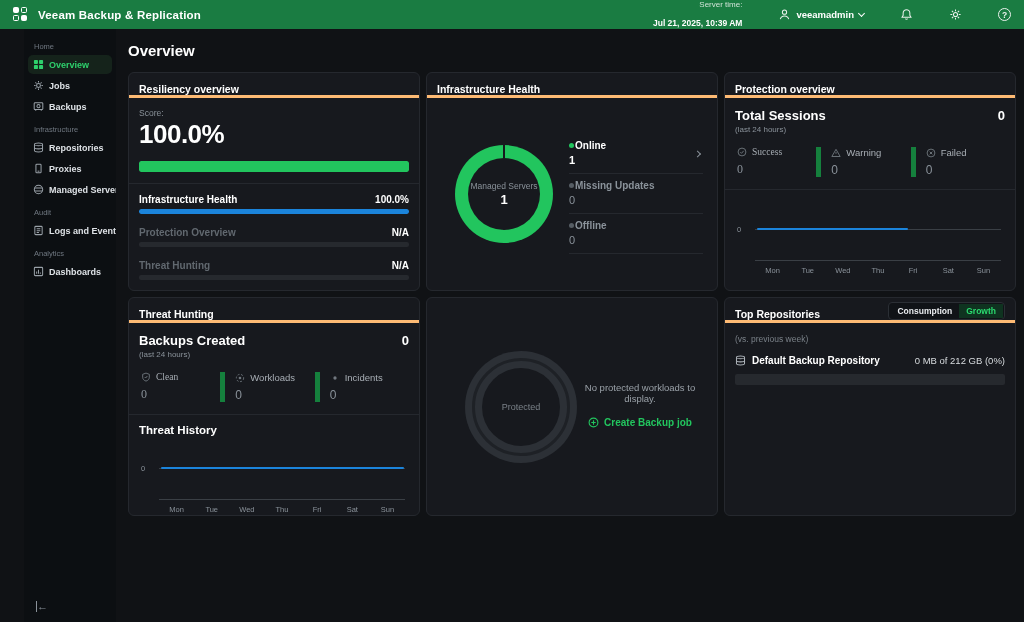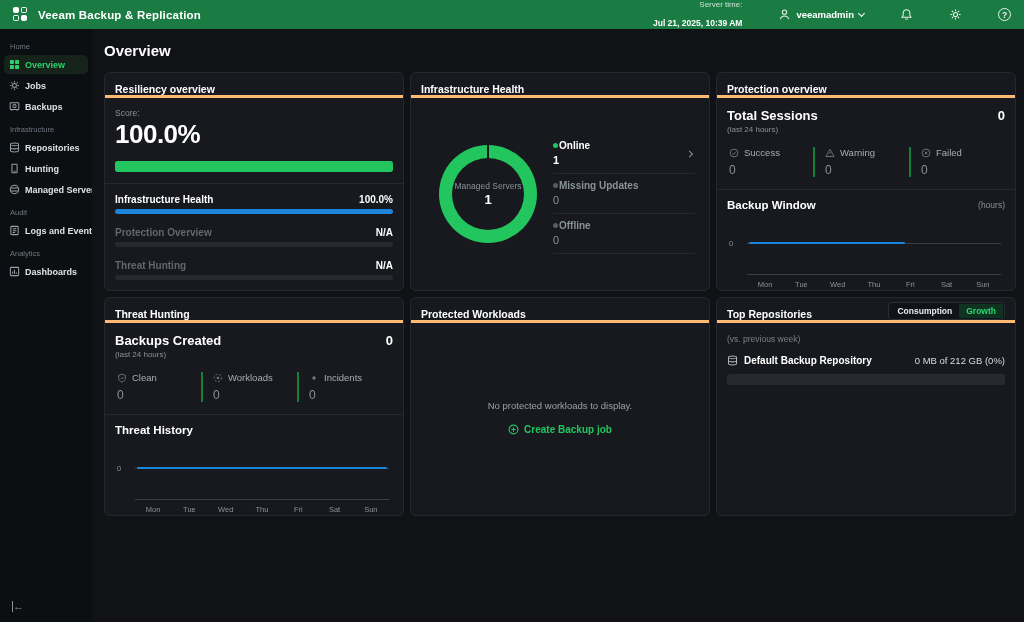--- a/index.html
+++ b/index.html
@@ -22,21 +22,21 @@
   .user { display:flex; align-items:center; gap:5px; color:#fff; font-size:9.5px;
     font-weight:bold; cursor:pointer; }
   .ticon { color:#eaf2ec; display:flex; align-items:center; cursor:pointer; }
   .chev-down { width:5px; height:5px; border-right:1.4px solid #fff;
     border-bottom:1.4px solid #fff; transform:rotate(45deg); margin-top:-3px; }
   .help-circ { width:13px; height:13px; border:1.2px solid #eaf2ec; border-radius:50%;
     display:flex; align-items:center; justify-content:center; font-size:8.5px;
     color:#eaf2ec; font-weight:bold; }
 
   
-  .shell { flex:1; display:flex; min-height:0; }
+  .shell { flex:1; display:flex; min-height:0;padding-left:24px; }
   .sidebar { width:92px; background:#0c0f12; display:flex; flex-direction:column;
     padding-top:5px; flex:none; }
   .side-section { font-size:7.5px; color:#6f7780; padding:8px 10px 3px; }
   .side-item { display:flex; align-items:center; gap:5px; padding:4px 5px;
     margin:1px 4px; border-radius:5px; color:#dde1e5; font-size:9px; font-weight:bold;
     cursor:pointer; white-space:nowrap; }
   .side-item svg { flex:none; color:#99a1a8; }
   .side-item.active { background:#15231b; color:#2ed06c; }
   .side-item.active svg { color:#2ed06c; }
   .side-foot { margin-top:auto; padding:8px 12px 10px; color:#8a929a; font-size:11px; }
@@ -94,22 +94,22 @@
   .chev-r { position:absolute; right:3px; top:50%; width:5px; height:5px;
     border-top:1.4px solid #8a929a; border-right:1.4px solid #8a929a;
     transform:translateY(-50%) rotate(45deg); }
 
   
   .tot-row { display:flex; justify-content:space-between; align-items:baseline;
     color:#fff; font-size:13px; font-weight:bold; margin-top:2px; }
   .tot-sub { font-size:8px; color:#8a929a; margin-top:2px; }
   .stats { display:flex; margin-top:13px; }
   .stat { flex:1; padding-left:10px; }
-  .stat:first-child { padding-left:2px; }
-  .stat + .stat { border-left:2px solid #15803d; }
+  .stat:first-child { padding-left:2px;font-family:Liberation Serif, serif; }
+  .stat + .stat { border-left:5px solid #15803d; }
   .stat-top { display:flex; align-items:center; gap:5px; font-size:9.5px; color:#a8aeb5; }
   .stat-top svg { color:#70777e; flex:none; }
   .stat-val { font-size:12px; color:#8a929a; margin-top:5px; }
   .sect-div { border-top:1px solid #25282e; margin:12px -10px 9px; }
   .chart-h { display:flex; justify-content:space-between; align-items:center; }
   .chart-title { font-size:11.5px; color:#fff; font-weight:bold; }
   .chart-unit { font-size:8.5px; color:#8a929a; }
   .chart { position:relative; height:76px; margin-top:2px; }
   .chart .y0 { position:absolute; left:2px; top:26px; font-size:7.5px; color:#8a929a; }
   .baseline { position:absolute; left:20px; right:4px; top:30px; height:1px;
@@ -232,21 +232,21 @@
             <path d="M1.6 2.6v6.8c0 .8 2 1.5 4.4 1.5s4.4-.7 4.4-1.5V2.6"></path>
             <path d="M1.6 6c0 .8 2 1.5 4.4 1.5S10.4 6.8 10.4 6"></path>
           </svg>
         <span>Repositories</span>
       </div>
       <div class="side-item">
         <svg width="11" height="11" viewBox="0 0 12 12" fill="none" stroke="currentColor" stroke-width="1.1">
             <rect x="3.2" y="1.3" width="5.6" height="9.4" rx="1"></rect>
             <path d="M5 8.9h2"></path>
           </svg>
-        <span>Hunting</span>
+        <span>Proxies</span>
       </div>
       <div class="side-item">
         <svg width="11" height="11" viewBox="0 0 12 12" fill="none" stroke="currentColor" stroke-width="1.1">
             <circle cx="6" cy="6" r="4.6"></circle>
             <path d="M2.2 4.4h7.6M2.2 7.6h7.6"></path>
           </svg>
         <span>Managed Servers</span>
       </div>
 
       <div class="side-section">Audit</div>
@@ -393,24 +393,20 @@
                   <svg width="10" height="10" viewBox="0 0 12 12" fill="none" stroke="currentColor" stroke-width="1.1">
                       <circle cx="6" cy="6" r="4.7"></circle>
                       <path d="M4.4 4.4l3.2 3.2M7.6 4.4L4.4 7.6"></path>
                     </svg>
                   <span>Failed</span>
                 </div>
                 <div class="stat-val">0</div>
               </div>
             </div>
             <div class="sect-div"></div>
-            <div class="chart-h">
-              <span class="chart-title">Backup Window</span>
-              <span class="chart-unit">(hours)</span>
-            </div>
             <div class="chart">
               <span class="y0">0</span>
               <div class="baseline"></div>
               <div class="dline" style="width: 56%;"></div>
               <div class="xaxis"></div>
               <div class="xlabels">
                 <span>Mon</span>
                   <span>Tue</span>
                   <span>Wed</span>
                   <span>Thu</span>
@@ -480,24 +476,27 @@
                   <span>Thu</span>
                   <span>Fri</span>
                   <span>Sat</span>
                   <span>Sun</span>
               </div>
             </div>
           </div>
         </div>
 
         <div class="card">
-          <div class="card-h">
-              <span>Protected Workloads</span>
-            </div>
           <div class="card-b pw-body">
+            <div class="pring">
+              <span class="pring-mid"></span>
+              <div class="pring-hole">
+                  <span>Protected</span>
+                </div>
+            </div>
             <div class="pw-right">
               <div class="pw-msg">No protected workloads to display.</div>
               <div class="pw-link">
                 <svg width="11" height="11" viewBox="0 0 12 12" fill="none" stroke="currentColor" stroke-width="1.2">
                     <circle cx="6" cy="6" r="4.8"></circle>
                     <path d="M6 3.6v4.8M3.6 6h4.8"></path>
                   </svg>
                 <span>Create Backup job</span>
               </div>
             </div>

